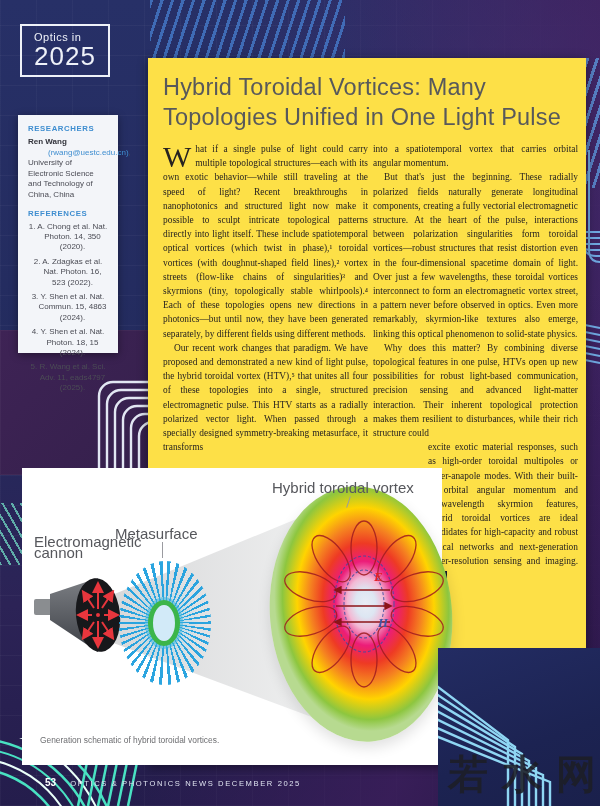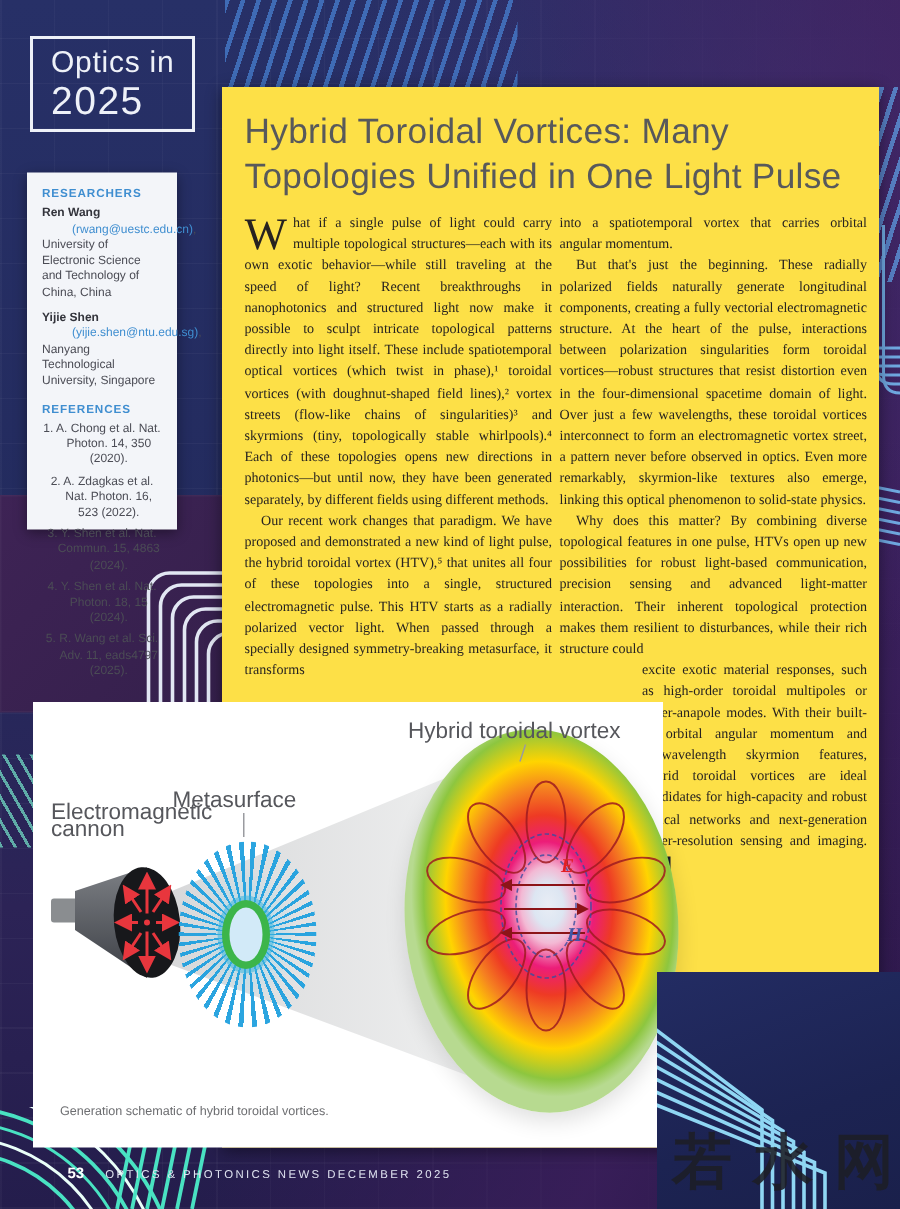--- a/index.html
+++ b/index.html
@@ -31,21 +31,21 @@
       background:#f3f5f9; box-shadow:0 2px 8px rgba(0,0,0,.4); padding:9px 10px; }
   .main-panel { position:absolute; left:148px; top:58px; width:438px; height:707px;
       background:#fde047; box-shadow:0 2px 10px rgba(0,0,0,.45); }
   .figure-panel { position:absolute; left:22px; top:468px; width:420px; height:297px;
       background:#ffffff; }
   .br-block { position:absolute; left:438px; top:648px; width:162px; height:158px;
       background:linear-gradient(160deg,#232c63,#1c2352 60%,#1a204b); z-index:4; }
   
   .badge { position:absolute; left:20px; top:24px; border:2px solid #eef1f8; color:#eef1f8;
       padding:5px 12px 6px; text-align:left; z-index:2; }
-  .badge .l1 { font-size:20px; letter-spacing:.5px;text-align:right; }
+  .badge .l1 { font-size:11px; letter-spacing:.5px; }
   .badge .l2 { font-size:26px; letter-spacing:1px; line-height:26px; }
   
   .side-h { color:#3f8ed0; font-size:7.8px; font-weight:bold; letter-spacing:.6px; margin-bottom:4px; }
   .res-entry { font-size:8px; line-height:10.6px; color:#4b4c55; margin-bottom:6px; }
   .res-name { font-weight:bold; color:#33343c; }
   .res-email { color:#3f8ed0;padding-left:20px; }
   .refs { margin-top:8px; }
   .ref-item { font-size:8px; line-height:10.4px; color:#4b4c55; margin-bottom:4px;
       padding-left:9px; text-indent:-9px;text-align:center; }
   
@@ -149,23 +149,20 @@
 
   <div class="badge">
     <div class="l1">Optics in</div>
     <div class="l2">2025</div>
   </div>
 
   <div class="sidebar-panel">
     <div class="side-h">RESEARCHERS</div>
     <div class="res-entry">
       <span class="res-name">Ren Wang </span><span class="res-email">(rwang@uestc.edu.cn)</span><span class="res-aff">, University of Electronic Science and Technology of China, China</span>
-    </div>
-    <div class="res-entry">
-      <span class="res-name">Yijie Shen </span><span class="res-email">(yijie.shen@ntu.edu.sg)</span><span class="res-aff">, Nanyang Technological University, Singapore</span>
     </div>
     <div class="refs">
       <div class="side-h">REFERENCES</div>
       <div class="ref-item">1. A. Chong et al. Nat. Photon. 14, 350 (2020).</div>
       <div class="ref-item">2. A. Zdagkas et al. Nat. Photon. 16, 523 (2022).</div>
       <div class="ref-item">3. Y. Shen et al. Nat. Commun. 15, 4863 (2024).</div>
       <div class="ref-item">4. Y. Shen et al. Nat. Photon. 18, 15 (2024).</div>
       <div class="ref-item">5. R. Wang et al. Sci. Adv. 11, eads4797 (2025).</div>
     </div>
   </div>

